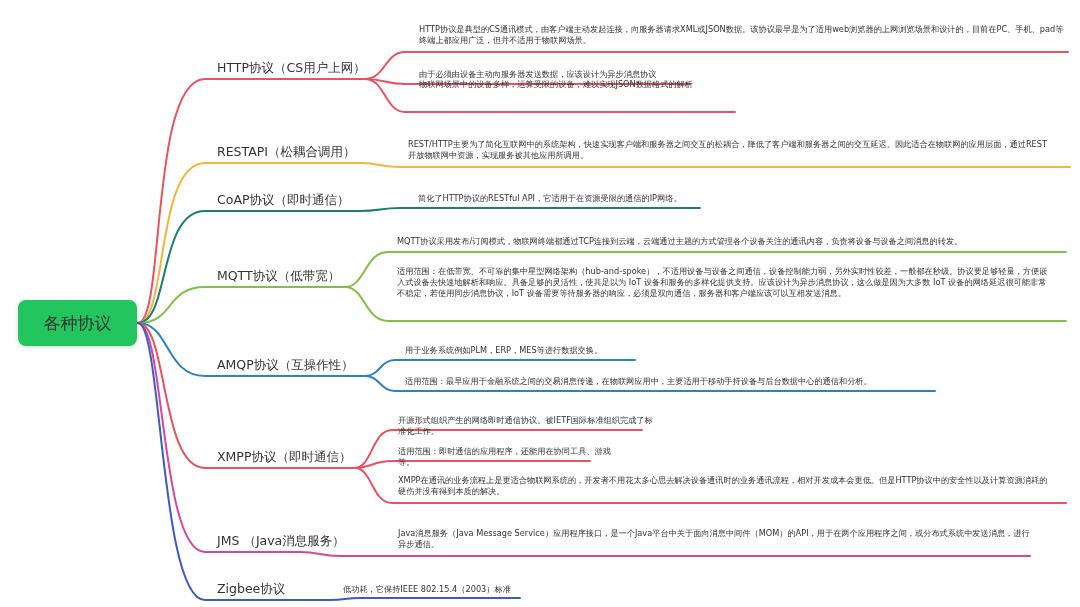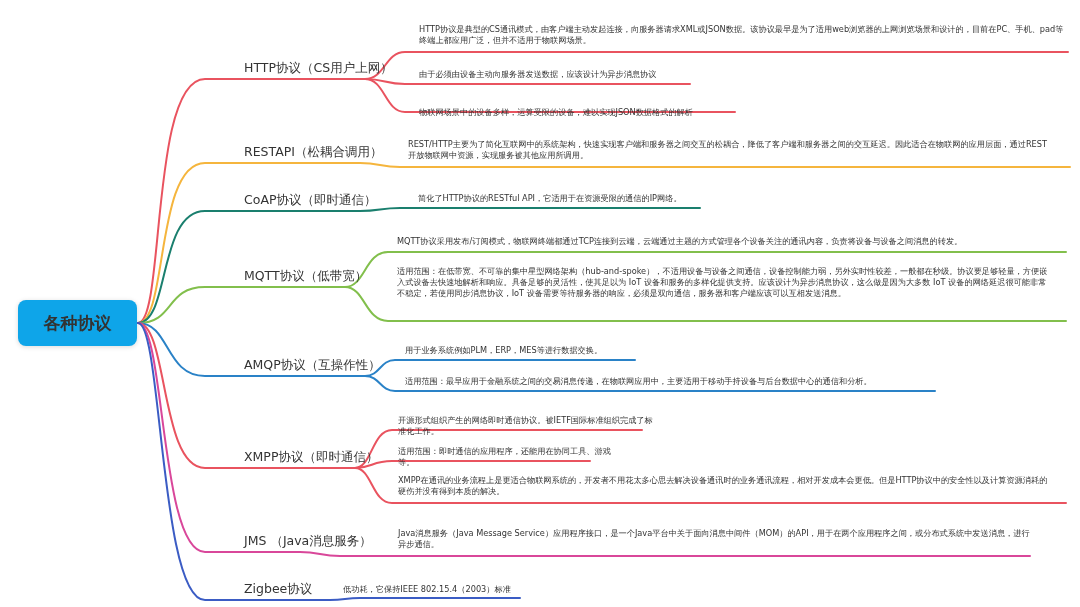--- a/index.html
+++ b/index.html
@@ -1,27 +1,27 @@
 <!DOCTYPE html>
 <html><head>
 <meta charset="utf-8">
 <style>
   html, body { margin: 0; padding: 0; background: #ffffff; }
   body { width: 1080px; height: 607px; position: relative; overflow: hidden;
          font-family: "DejaVu Sans", "Liberation Sans", sans-serif; color: #333; }
   #wires { position: absolute; left: 0; top: 0; width: 1080px; height: 607px; }
   .root {
     position: absolute; left: 18px; top: 300px; width: 119px; height: 46px;
-    background: #0ea5e9; border-radius: 8px;
+    background: #22c55e; border-radius: 8px;
     box-shadow: 0 1px 5px rgba(0,0,0,0.15);
     display: flex; align-items: center; justify-content: center;
-    font-size: 17px; color: #333; font-weight: bold;
+    font-size: 17px; color: #333;
   }
   .branch {
-    position: absolute; font-size: 12.5px; color: #333; white-space: nowrap; margin-left: 27px;
+    position: absolute; font-size: 12.5px; color: #333; white-space: nowrap;
   }
   .leaf {
     position: absolute; font-size: 8.2px; line-height: 11px; color: #333;
   }
 </style>
 </head>
 <body>
 
 <svg id="wires" viewBox="0 0 1080 607" fill="none" stroke-width="2" stroke-linecap="round">
 
@@ -57,21 +57,21 @@
 <div class="branch" style="left:217px;top:144px">RESTAPI（松耦合调用）</div>
 <div class="branch" style="left:217px;top:192px">CoAP协议（即时通信）</div>
 <div class="branch" style="left:217px;top:268px">MQTT协议（低带宽）</div>
 <div class="branch" style="left:217px;top:357px">AMQP协议（互操作性）</div>
 <div class="branch" style="left:217px;top:449px">XMPP协议（即时通信）</div>
 <div class="branch" style="left:217px;top:533px">JMS （Java消息服务）</div>
 <div class="branch" style="left:217px;top:581px">Zigbee协议</div>
 
 <div class="leaf" style="left:419px;top:24px;width:645px">HTTP协议是典型的CS通讯模式，由客户端主动发起连接，向服务器请求XML或JSON数据。该协议最早是为了适用web浏览器的上网浏览场景和设计的，目前在PC、手机、pad等终端上都应用广泛，但并不适用于物联网场景。</div>
 <div class="leaf" style="left:419px;top:69px;width:300px">由于必须由设备主动向服务器发送数据，应该设计为异步消息协议</div>
-<div class="leaf" style="left:419px;top:107px;width:330px">物联网场景中的设备多样，运算受限的设备，难以实现JSON数据格式的解析</div>
+<div class="leaf" style="left:419px;top:79px;width:330px">物联网场景中的设备多样，运算受限的设备，难以实现JSON数据格式的解析</div>
 
 <div class="leaf" style="left:408px;top:139px;width:640px">REST/HTTP主要为了简化互联网中的系统架构，快速实现客户端和服务器之间交互的松耦合，降低了客户端和服务器之间的交互延迟。因此适合在物联网的应用层面，通过REST开放物联网中资源，实现服务被其他应用所调用。</div>
 
 <div class="leaf" style="left:418px;top:193px;width:300px">简化了HTTP协议的RESTful API，它适用于在资源受限的通信的IP网络。</div>
 
 <div class="leaf" style="left:397px;top:236px;width:680px">MQTT协议采用发布/订阅模式，物联网终端都通过TCP连接到云端，云端通过主题的方式管理各个设备关注的通讯内容，负责将设备与设备之间消息的转发。</div>
 <div class="leaf" style="left:397px;top:266px;width:652px">适用范围：在低带宽、不可靠的集中星型网络架构（hub-and-spoke），不适用设备与设备之间通信，设备控制能力弱，另外实时性较差，一般都在秒级。协议要足够轻量，方便嵌入式设备去快速地解析和响应。具备足够的灵活性，使其足以为 IoT 设备和服务的多样化提供支持。应该设计为异步消息协议，这么做是因为大多数 IoT 设备的网络延迟很可能非常不稳定，若使用同步消息协议，IoT 设备需要等待服务器的响应，必须是双向通信，服务器和客户端应该可以互相发送消息。</div>
 
 <div class="leaf" style="left:405px;top:345px;width:240px">用于业务系统例如PLM，ERP，MES等进行数据交换。</div>
 <div class="leaf" style="left:405px;top:376px;width:540px">适用范围：最早应用于金融系统之间的交易消息传递，在物联网应用中，主要适用于移动手持设备与后台数据中心的通信和分析。</div>

